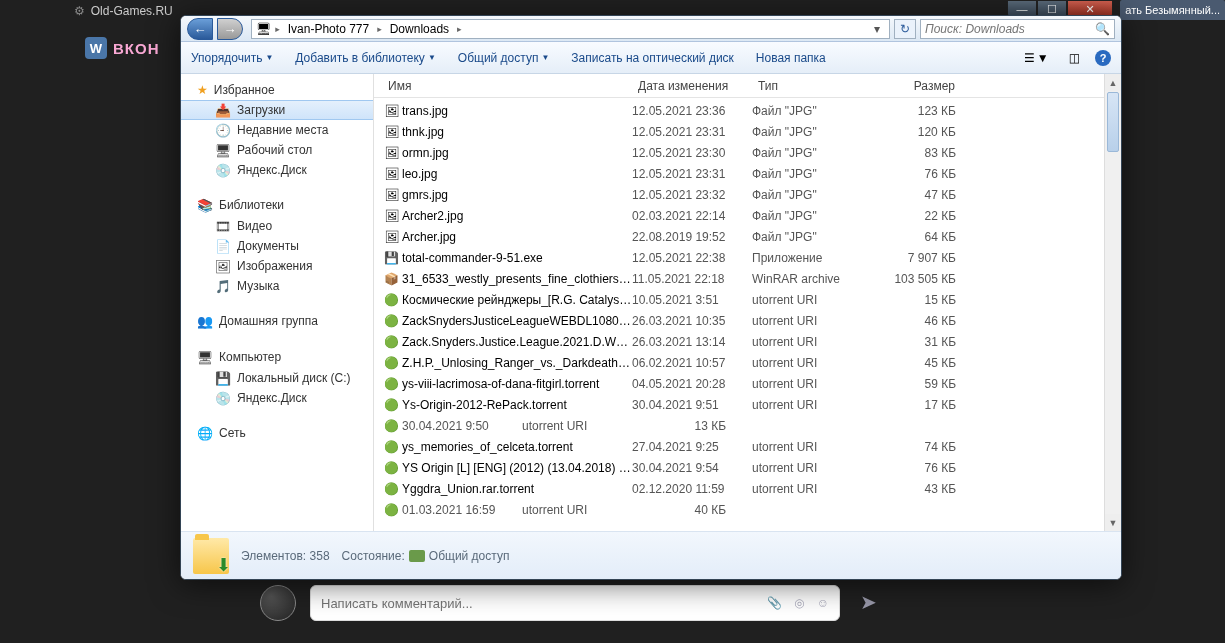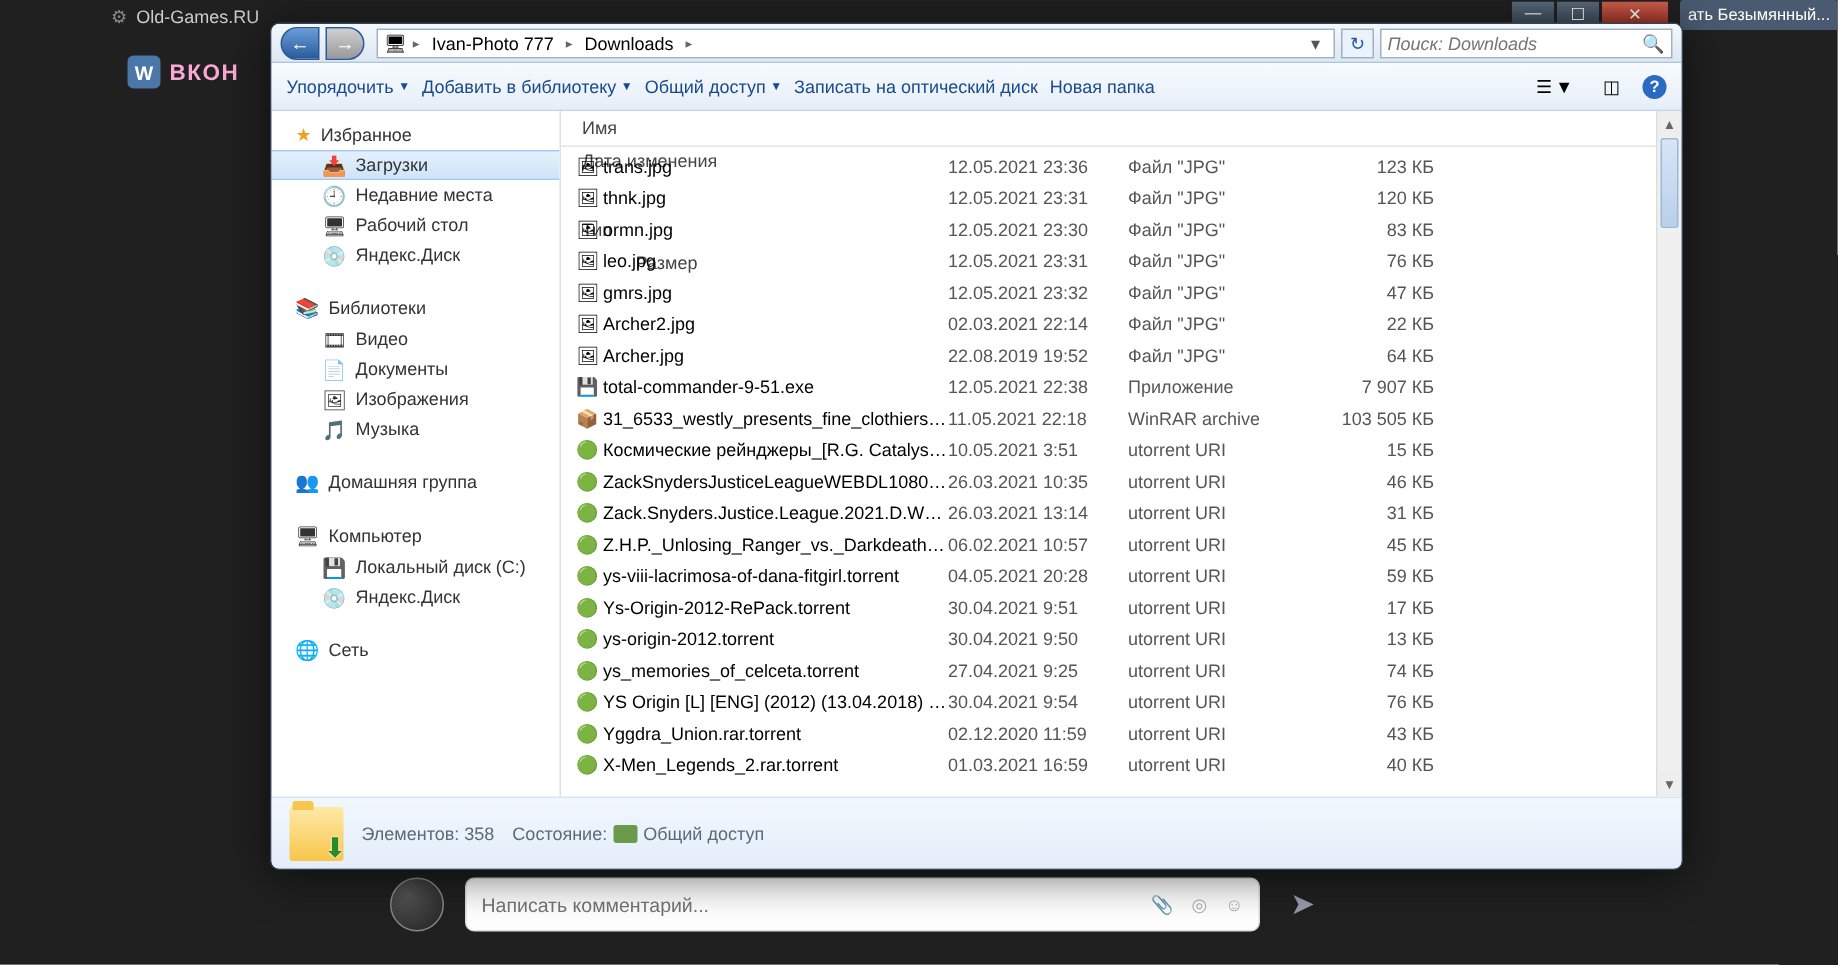--- a/index.html
+++ b/index.html
@@ -35,38 +35,38 @@
 .nav-btn.fwd { border-radius: 0 11px 11px 0; background: linear-gradient(#d0d0d0,#999); margin-right:4px;}
 .address-bar { flex:1; height: 20px; background:#fff; border:1px solid #a0b0c0; display:flex; align-items:center; padding:0 4px; gap:4px; }
 .address-bar .crumb { padding: 1px 4px; display:flex; align-items:center; gap:2px; }
 .address-bar .sep { color:#666; font-size:9px; }
 .addr-drop { width:16px; text-align:center; color:#555; }
 .refresh-btn { width:22px; height:20px; border:1px solid #a0b0c0; background:#eaf2fb; display:flex; align-items:center; justify-content:center; color:#2a5a9a; }
 .search-box { width: 195px; height:20px; border:1px solid #a0b0c0; background:#fff; display:flex; align-items:center; padding:0 4px; gap:4px;}
 .search-box input { border:0; outline:0; flex:1; font-style:italic; color:#888; font-size:12px;}
 .search-box .mag { color:#2a5a9a; }
 
-.toolbar { height:32px; background: linear-gradient(#f8fbff, #e5eef8); border-bottom:1px solid #c7d6e6; display:flex; align-items:center; padding:0 10px; gap:8px;}
+.toolbar { height:32px; background: linear-gradient(#f8fbff, #e5eef8); border-bottom:1px solid #c7d6e6; display:flex; align-items:center; padding:0 10px; gap:22px;}
 .tb-item { color:#1a4a8a; display:flex; align-items:center; gap:3px; cursor:default; }
 .tb-item .dd { font-size:8px; color:#1a4a8a;}
 .tb-right { margin-left:auto; display:flex; gap:10px; align-items:center;}
 .tb-right .viewbtn { display:flex; align-items:center; gap:2px; padding:2px 4px; border:1px solid transparent;}
 .help-icon { width:16px; height:16px; border-radius:50%; background:#2a6ac0; color:#fff; display:flex; align-items:center; justify-content:center; font-size:11px; font-weight:bold;}
 
 .body-area { flex:1; display:flex; overflow:hidden; }
 .nav-pane { width:193px; background:#fff; border-right:1px solid #e0e0e0; padding:6px 0; overflow:auto;}
 .nav-group { margin-bottom: 14px; }
 .nav-header { display:flex; align-items:center; gap:6px; padding:3px 8px 3px 16px; color:#333;}
 .nav-header .star { color:#f0a020; }
 .nav-item { display:flex; align-items:center; gap:6px; padding:2px 8px 2px 34px; color:#333; cursor:default;}
 .nav-item.selected { background: linear-gradient(#e4f0fc, #cfe4fa); border:1px solid #a0c8f0; border-left:0; border-right:0; padding-top:1px; padding-bottom:1px;}
 .ni-icon { width:16px; height:16px; display:flex; align-items:center; justify-content:center; font-size:13px;}
 
 .content { flex:1; display:flex; flex-direction:column; overflow:hidden;}
-.col-headers { height:24px; border-bottom:1px solid #e4e4e4; display:flex; align-items:flex-start; color:#444; padding-left:8px;flex-direction:column;}
+.col-headers { height:24px; border-bottom:1px solid #e4e4e4; display:flex; align-items:flex-end; color:#444; padding-left:8px;}
 .col-headers div { padding: 4px 6px; border-right:1px solid transparent; }
 .col-name { width: 250px; }
 .col-date { width: 120px; }
 .col-type { width: 120px; margin-top: 24px; }
 .col-size { width: 90px; text-align:right; }
 
 .file-list { flex:1; overflow-y:auto; overflow-x:hidden; padding:2px 0;}
 .file-row { display:flex; align-items:center; padding:1px 0 1px 8px; height:21px; cursor:default;}
 .fr-icon { width:20px; display:flex; align-items:center; justify-content:center;}
 .fr-name { width:230px; white-space:nowrap; overflow:hidden; text-overflow:ellipsis; color:#000;}
@@ -349,21 +349,20 @@
           </div>
           <div class="file-row">
             <div class="fr-icon">🟢</div>
             <div class="fr-name">Ys-Origin-2012-RePack.torrent</div>
             <div class="fr-date">30.04.2021 9:51</div>
             <div class="fr-type">utorrent URI</div>
             <div class="fr-size">17 КБ</div>
           </div>
           <div class="file-row">
             <div class="fr-icon">🟢</div>
-            <div class="fr-name">ys-origin-2012.torrent</div>
             <div class="fr-date">30.04.2021 9:50</div>
             <div class="fr-type">utorrent URI</div>
             <div class="fr-size">13 КБ</div>
           </div>
           <div class="file-row">
             <div class="fr-icon">🟢</div>
             <div class="fr-name">ys_memories_of_celceta.torrent</div>
             <div class="fr-date">27.04.2021 9:25</div>
             <div class="fr-type">utorrent URI</div>
             <div class="fr-size">74 КБ</div>
@@ -377,21 +376,20 @@
           </div>
           <div class="file-row">
             <div class="fr-icon">🟢</div>
             <div class="fr-name">Yggdra_Union.rar.torrent</div>
             <div class="fr-date">02.12.2020 11:59</div>
             <div class="fr-type">utorrent URI</div>
             <div class="fr-size">43 КБ</div>
           </div>
           <div class="file-row">
             <div class="fr-icon">🟢</div>
-            <div class="fr-name">X-Men_Legends_2.rar.torrent</div>
             <div class="fr-date">01.03.2021 16:59</div>
             <div class="fr-type">utorrent URI</div>
             <div class="fr-size">40 КБ</div>
           </div>
         </div>
       <div class="scrollbar-stub">
         <div class="arrow-up">▲</div>
         <div class="thumb"></div>
         <div class="arrow-dn">▼</div>
       </div>

